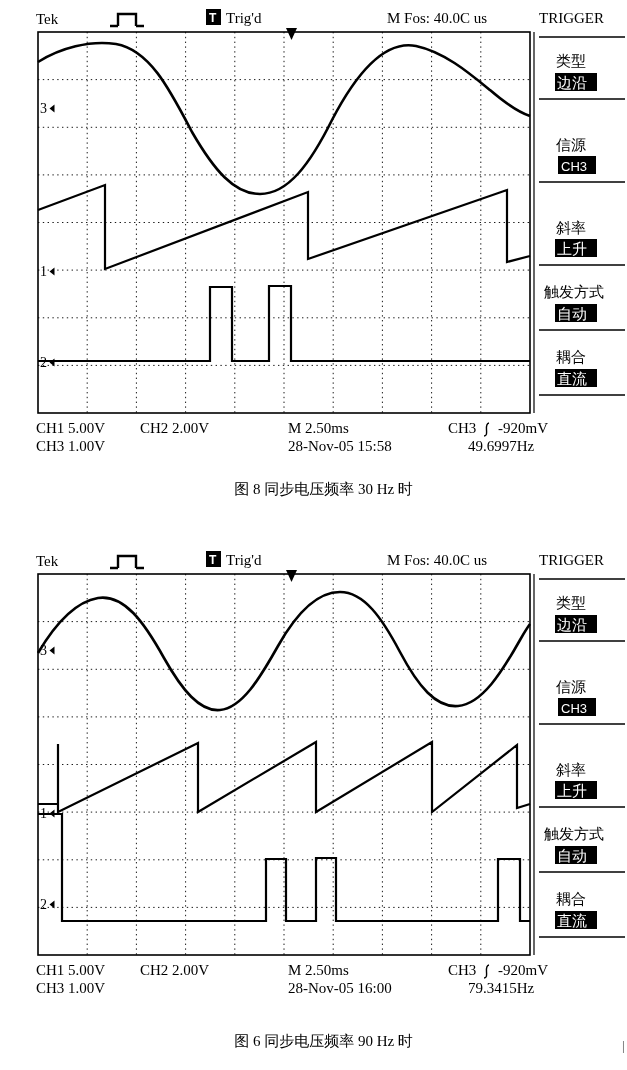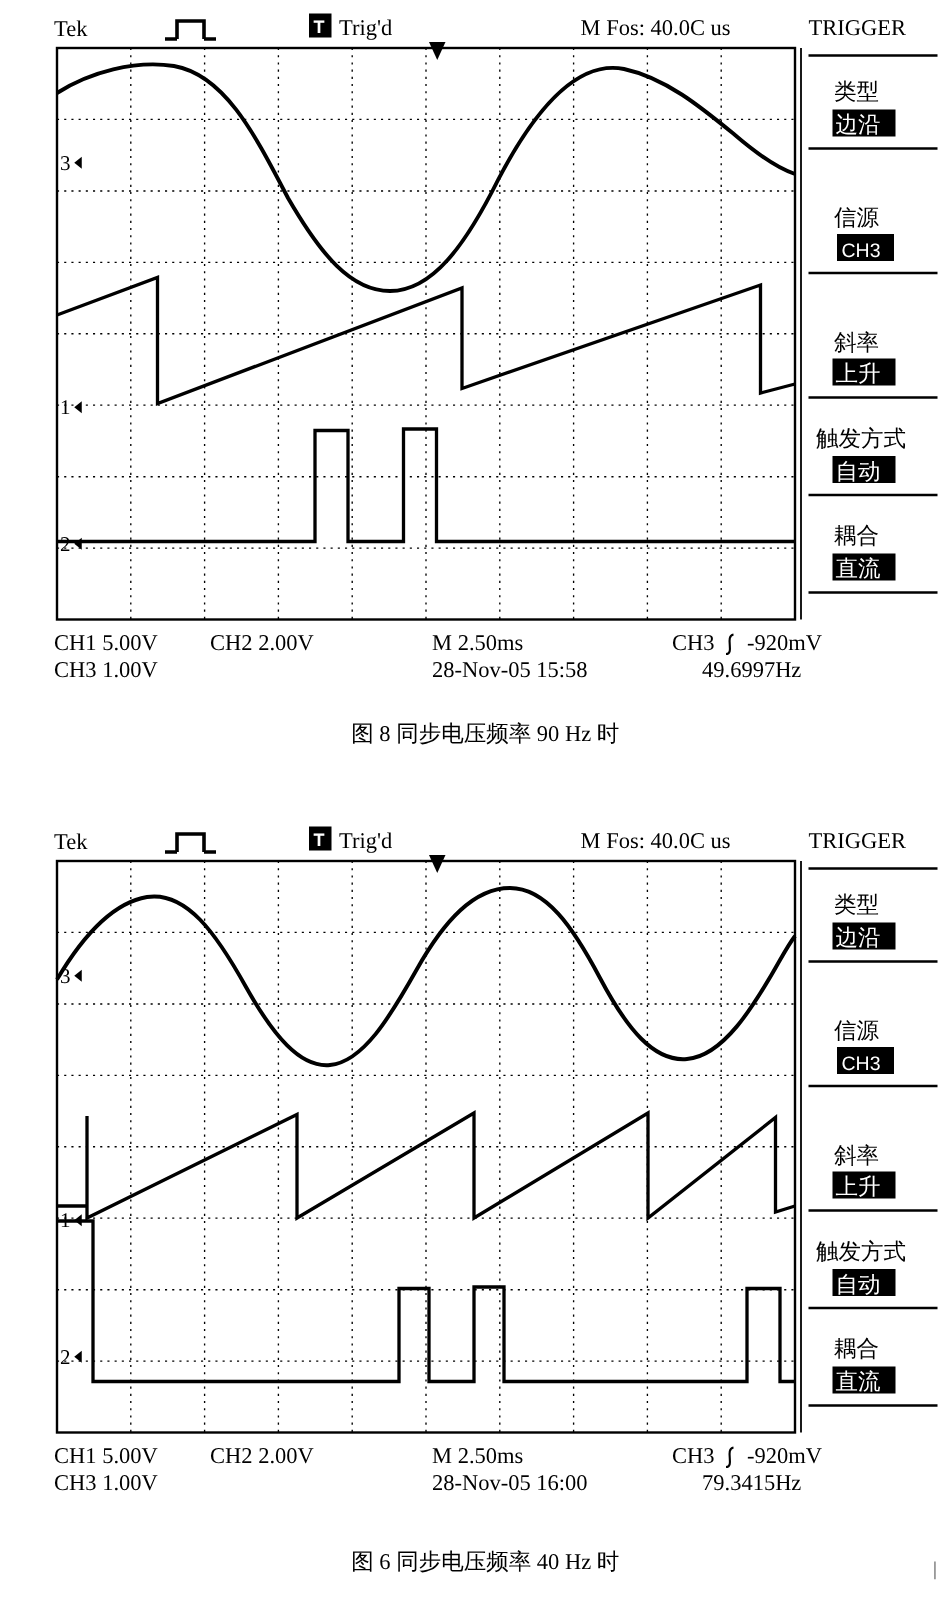--- a/index.html
+++ b/index.html
@@ -118,21 +118,21 @@
   <svg width="607" height="24" viewBox="0 0 607 24" xmlns="http://www.w3.org/2000/svg">
     <text x="16" y="17" font-family="Liberation Serif, serif" font-size="15">CH3  1.00V</text>
     <text x="268" y="17" font-family="Liberation Serif, serif" font-size="15">28-Nov-05  15:58</text>
     <text x="448" y="17" font-family="Liberation Serif, serif" font-size="15">49.6997Hz</text>
   </svg>
 </div>
 </div>
 
 <div class="cap5">
   <span class="num">图 8</span>
-  <span>同步电压频率 90 Hz 时</span>
+  <span>同步电压频率 30 Hz 时</span>
 </div>
 
 <div class="scope" id="fig6">
 <svg width="607" height="440" viewBox="0 0 607 440" xmlns="http://www.w3.org/2000/svg">
   <rect x="0" y="0" width="607" height="440" fill="#ffffff"></rect>
 
   <text x="16" y="20" font-family="Liberation Serif, serif" font-size="15">Tek</text>
   <g>
     <path d="M98 22 L98 10 L116 10 L116 22" fill="none" stroke="#000" stroke-width="2.4"></path>
     <path d="M90 22 L98 22 M116 22 L124 22" fill="none" stroke="#000" stroke-width="2.4"></path>
@@ -225,18 +225,18 @@
   <svg width="607" height="24" viewBox="0 0 607 24" xmlns="http://www.w3.org/2000/svg">
     <text x="16" y="17" font-family="Liberation Serif, serif" font-size="15">CH3  1.00V</text>
     <text x="268" y="17" font-family="Liberation Serif, serif" font-size="15">28-Nov-05  16:00</text>
     <text x="448" y="17" font-family="Liberation Serif, serif" font-size="15">79.3415Hz</text>
   </svg>
 </div>
 </div>
 
 <div class="cap6">
   <span class="num">图 6</span>
-  <span>同步电压频率 40 Hz 时</span>
+  <span>同步电压频率 90 Hz 时</span>
 </div>
 
 <div class="stray">|</div>
 
 </div>
 
 </body></html>

